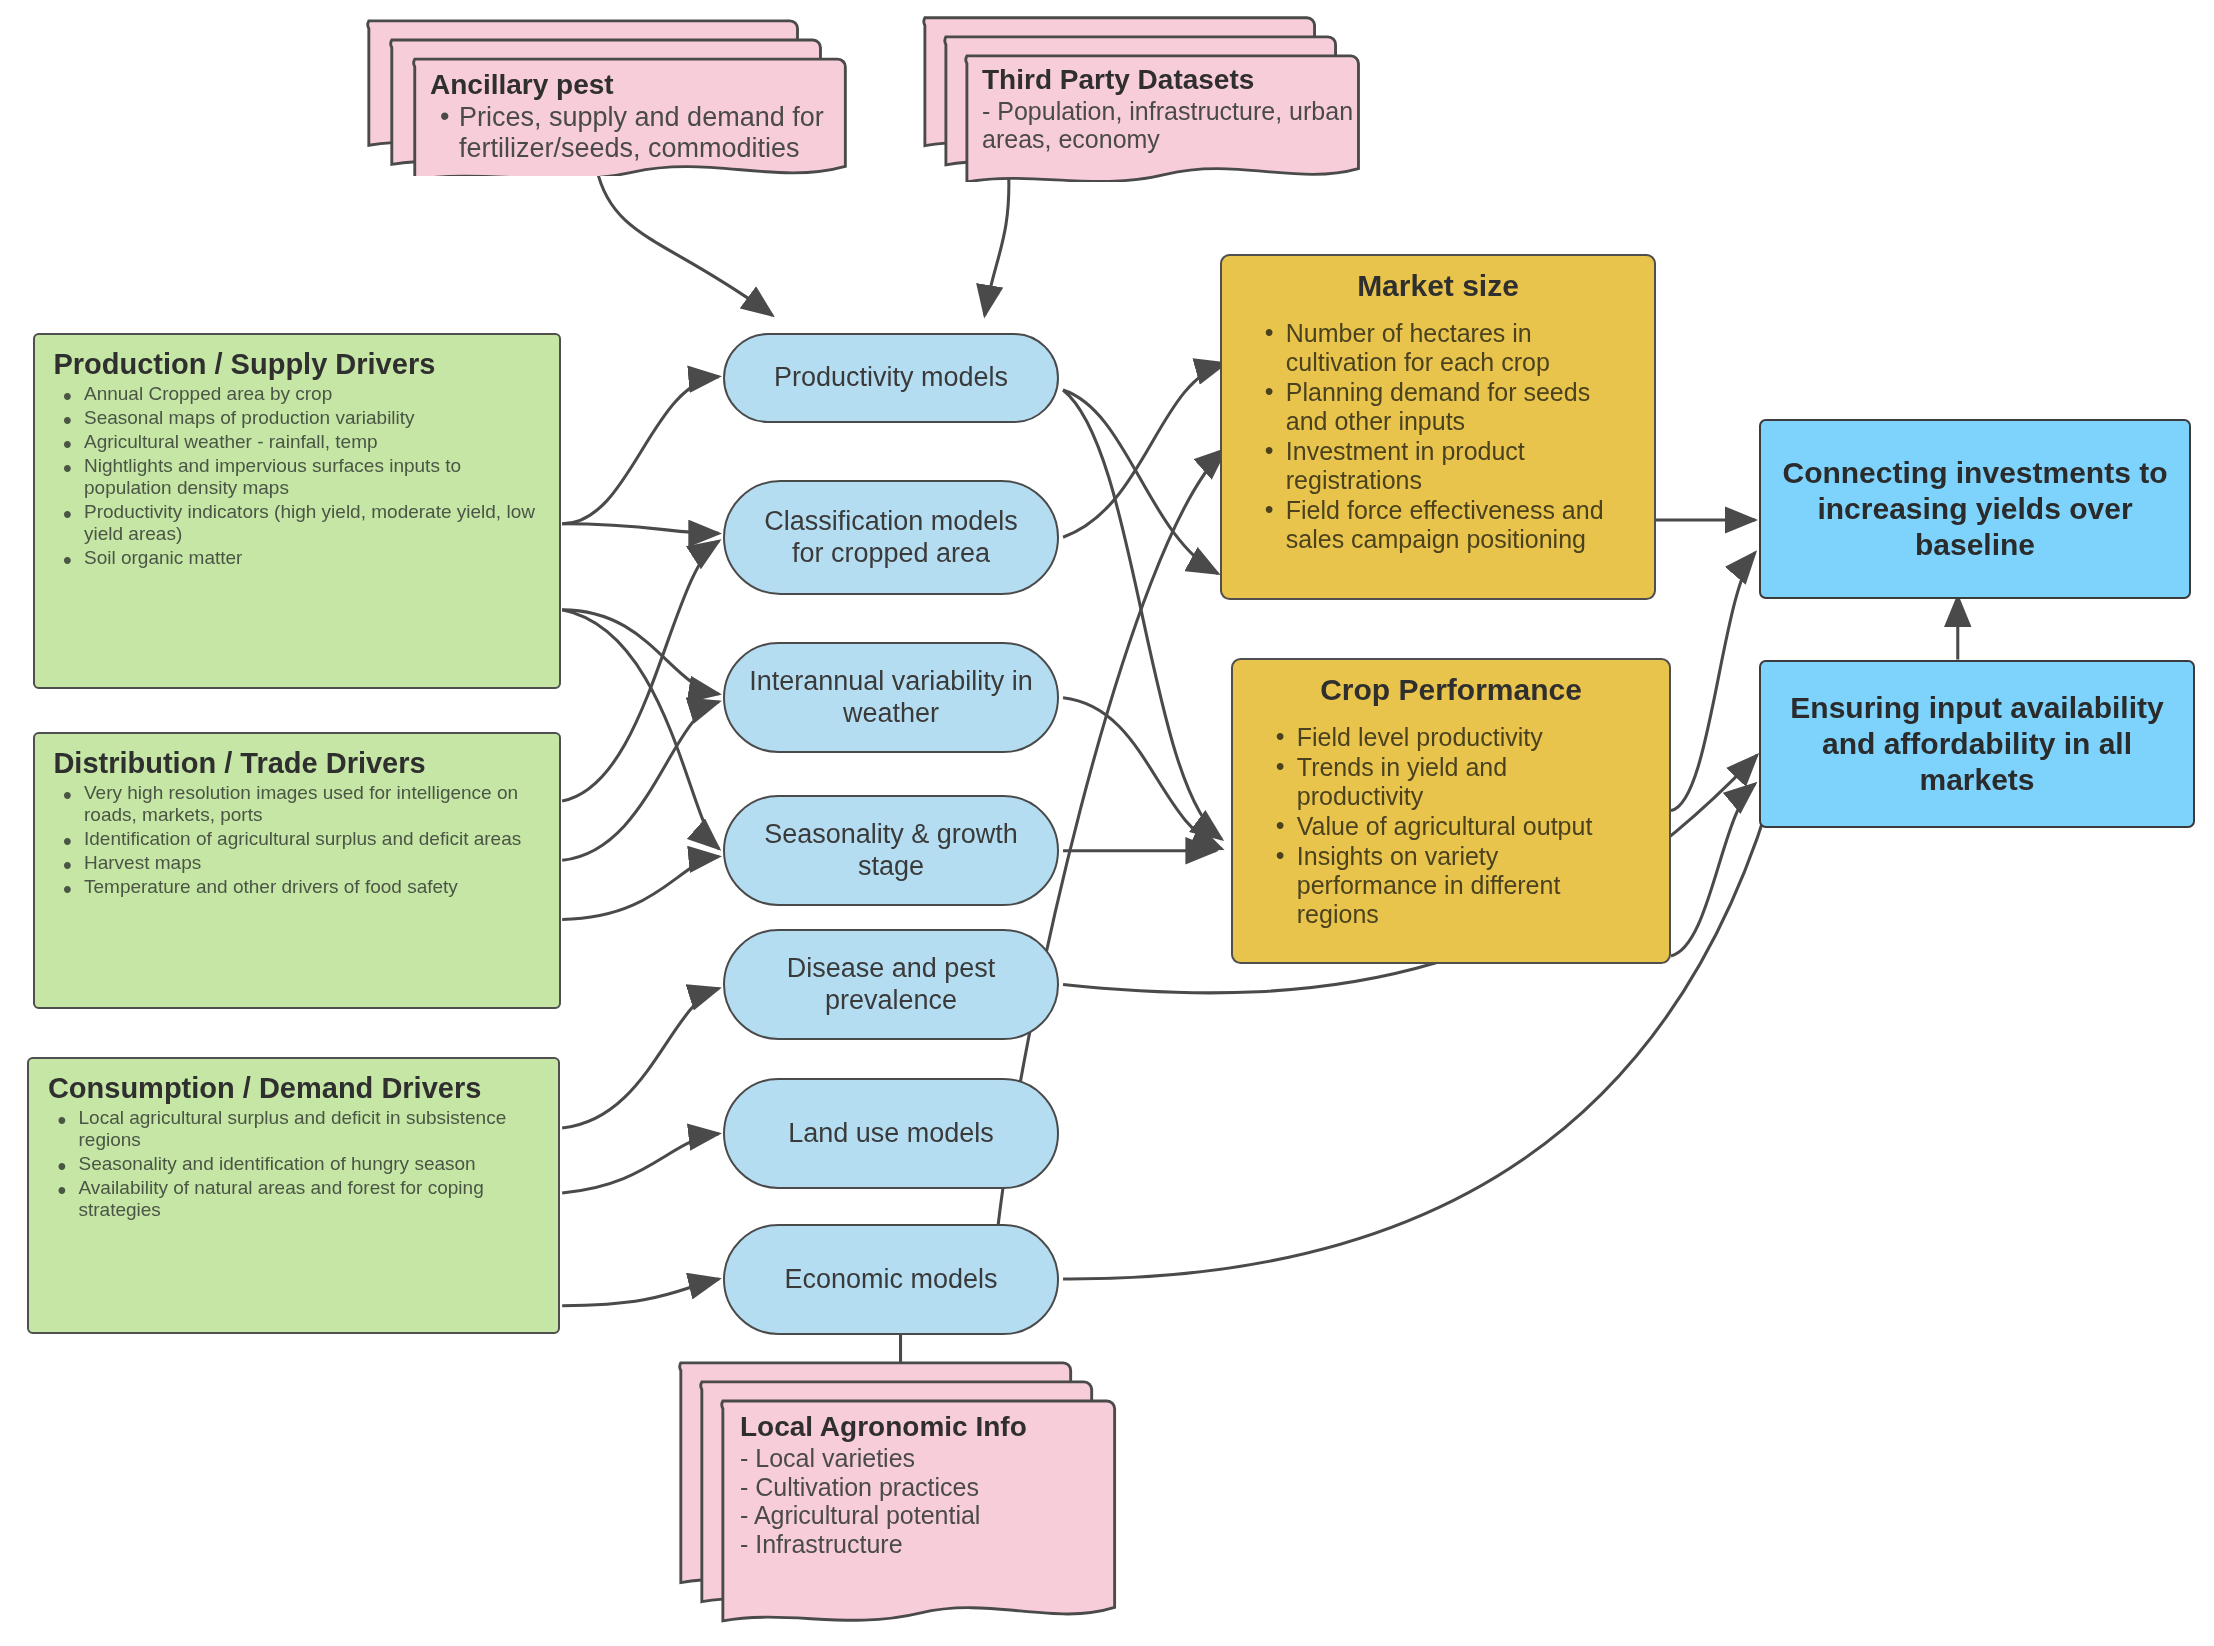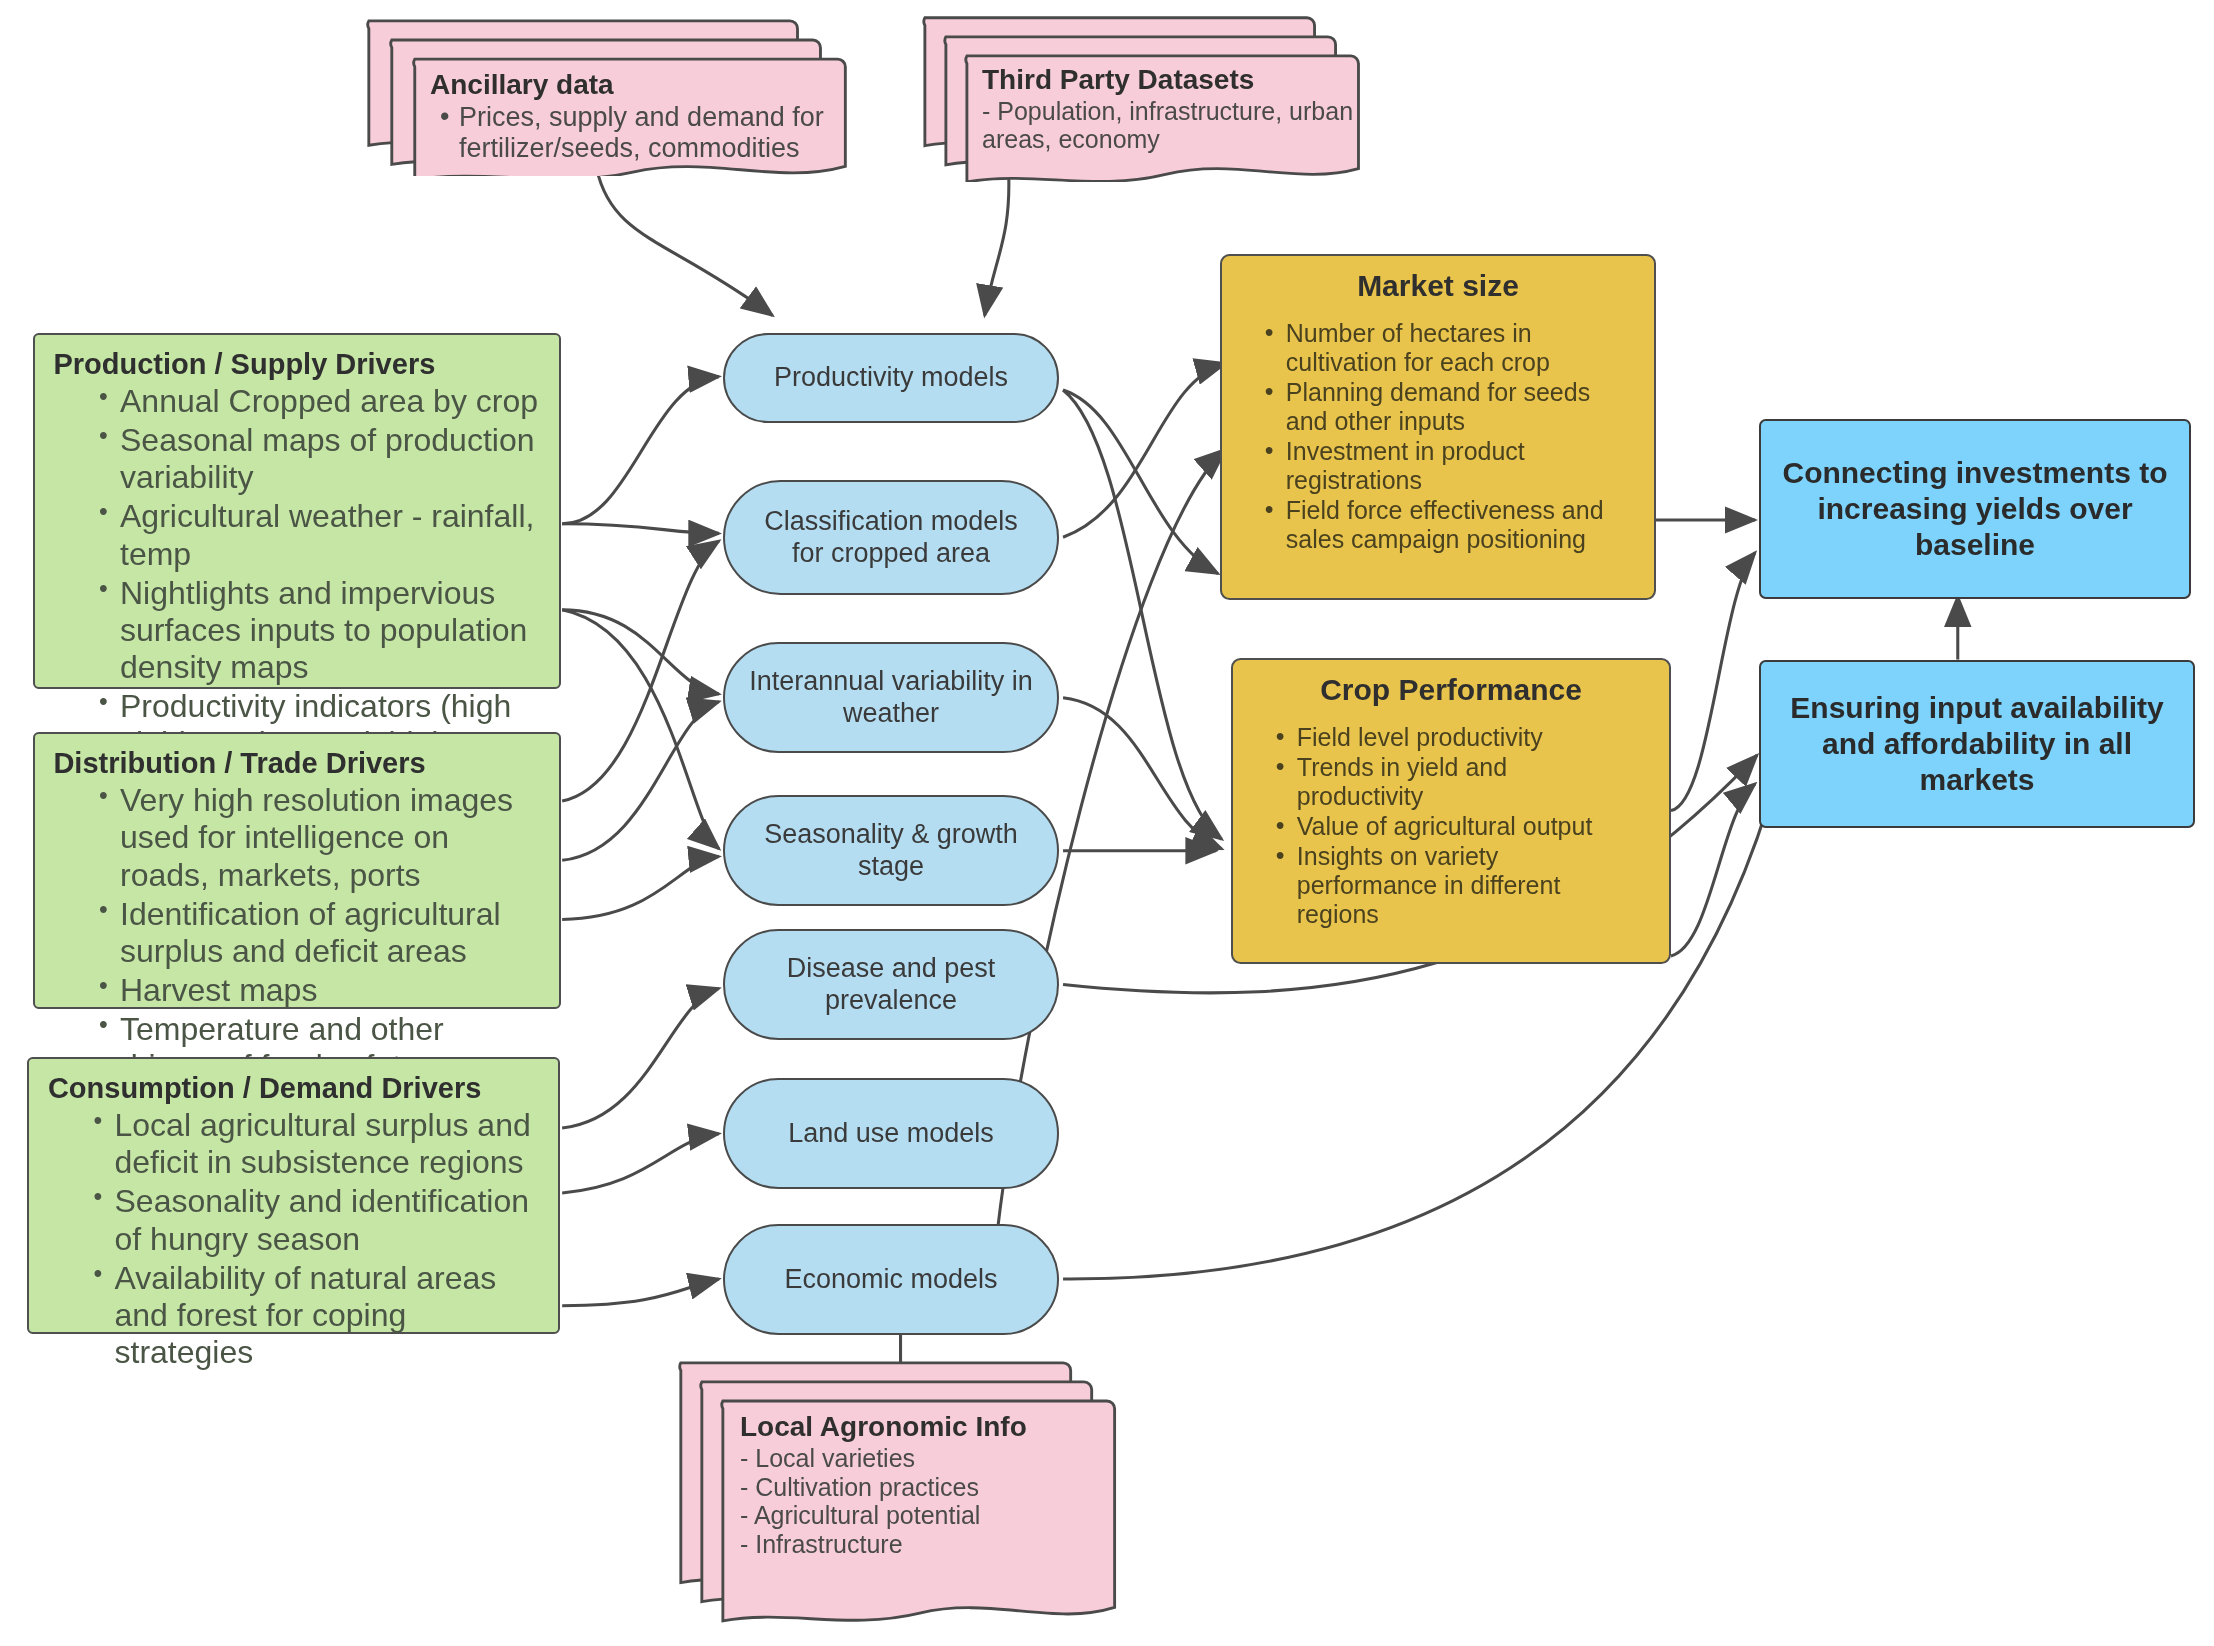--- a/index.html
+++ b/index.html
@@ -9,21 +9,21 @@
   svg#wires{position:absolute;left:0;top:0;width:2215px;height:1647px;}
   .node{position:absolute;box-sizing:border-box;}
 
   
   .greenbox{
     background:#c6e6a6;border:2.9px solid #4f4f4f;border-radius:5.7px;
     padding:13.4px 17px 15.3px 17px;
   }
   .greenbox .ttl{font-weight:bold;font-size:29px;color:#2f2f2f;margin:0 0 1.9px 1.9px;}
   .greenbox ul{margin:0;padding:0 0 0 32.5px;list-style:none;}
-  .greenbox li{position:relative;font-size:32px;line-height:1.16;color:#4a5545;margin-top:1.9px;margin-left:36px;}
+  .greenbox li{position:relative;font-size:19px;line-height:1.16;color:#4a5545;margin-top:1.9px;}
   .greenbox li:before{content:"\2022";position:absolute;left:-21px;top:-1px;font-size:25px;}
 
   
   .goldbox{
     background:#e9c44c;border:2.9px solid #4f4f4f;border-radius:9.6px;
     padding:11.5px 15.3px 13.4px 15.3px;
   }
   .goldbox .ttl{font-weight:bold;font-size:30px;color:#2f2f2f;text-align:center;margin:1.9px 0 2.9px;}
   .goldbox ul{margin:16px;padding:0 0 0 32.5px;list-style:none;}
   .goldbox li{position:relative;font-size:25px;line-height:1.16;color:#4a421f;margin-top:1px;}
@@ -103,21 +103,21 @@
 
   <div class="docstack" style="left:365px;top:15.3px;width:488px;height:161px;">
     <svg width="488" height="161" viewBox="0 0 510 168" xmlns="http://www.w3.org/2000/svg">
       <g fill="#f7cdd9" stroke="#4a4a4a" stroke-width="3">
         <path class="sheet" d="M4,6 h440 a8,8 0 0 1 8,8 v108 c-70,18 -140,-12 -220,6 c-80,18 -150,-4 -228,8 a0,0 0 0 1 0,0 v-122 a8,8 0 0 1 0,-8 Z"></path>
         <path class="sheet" d="M28,26 h440 a8,8 0 0 1 8,8 v108 c-70,18 -140,-12 -220,6 c-80,18 -150,-4 -228,8 v-122 a8,8 0 0 1 0,-8 Z"></path>
         <path class="body" d="M52,46 h442 a8,8 0 0 1 8,8 v104 c-72,20 -142,-12 -222,6 c-80,18 -152,-4 -228,8 v-118 a8,8 0 0 1 0,-8 Z"></path>
       </g>
     </svg>
     <div class="txt" style="left:65px;top:54px;right:17px;">
-      <div class="ttl">Ancillary data</div>
+      <div class="ttl">Ancillary pest</div>
       <ul>
           <li>Prices, supply and demand for fertilizer/seeds, commodities</li>
         </ul>
     </div>
   </div>
 
   <div class="docstack" style="left:921px;top:11.5px;width:449px;height:170px;">
     <svg width="449" height="170" viewBox="0 0 470 178" xmlns="http://www.w3.org/2000/svg">
       <g fill="#f7cdd9" stroke="#4a4a4a" stroke-width="3">
         <path d="M4,6 h400 a8,8 0 0 1 8,8 v112 c-64,18 -128,-12 -202,6 c-74,18 -138,-4 -206,8 v-126 a8,8 0 0 1 0,-8 Z"></path>

